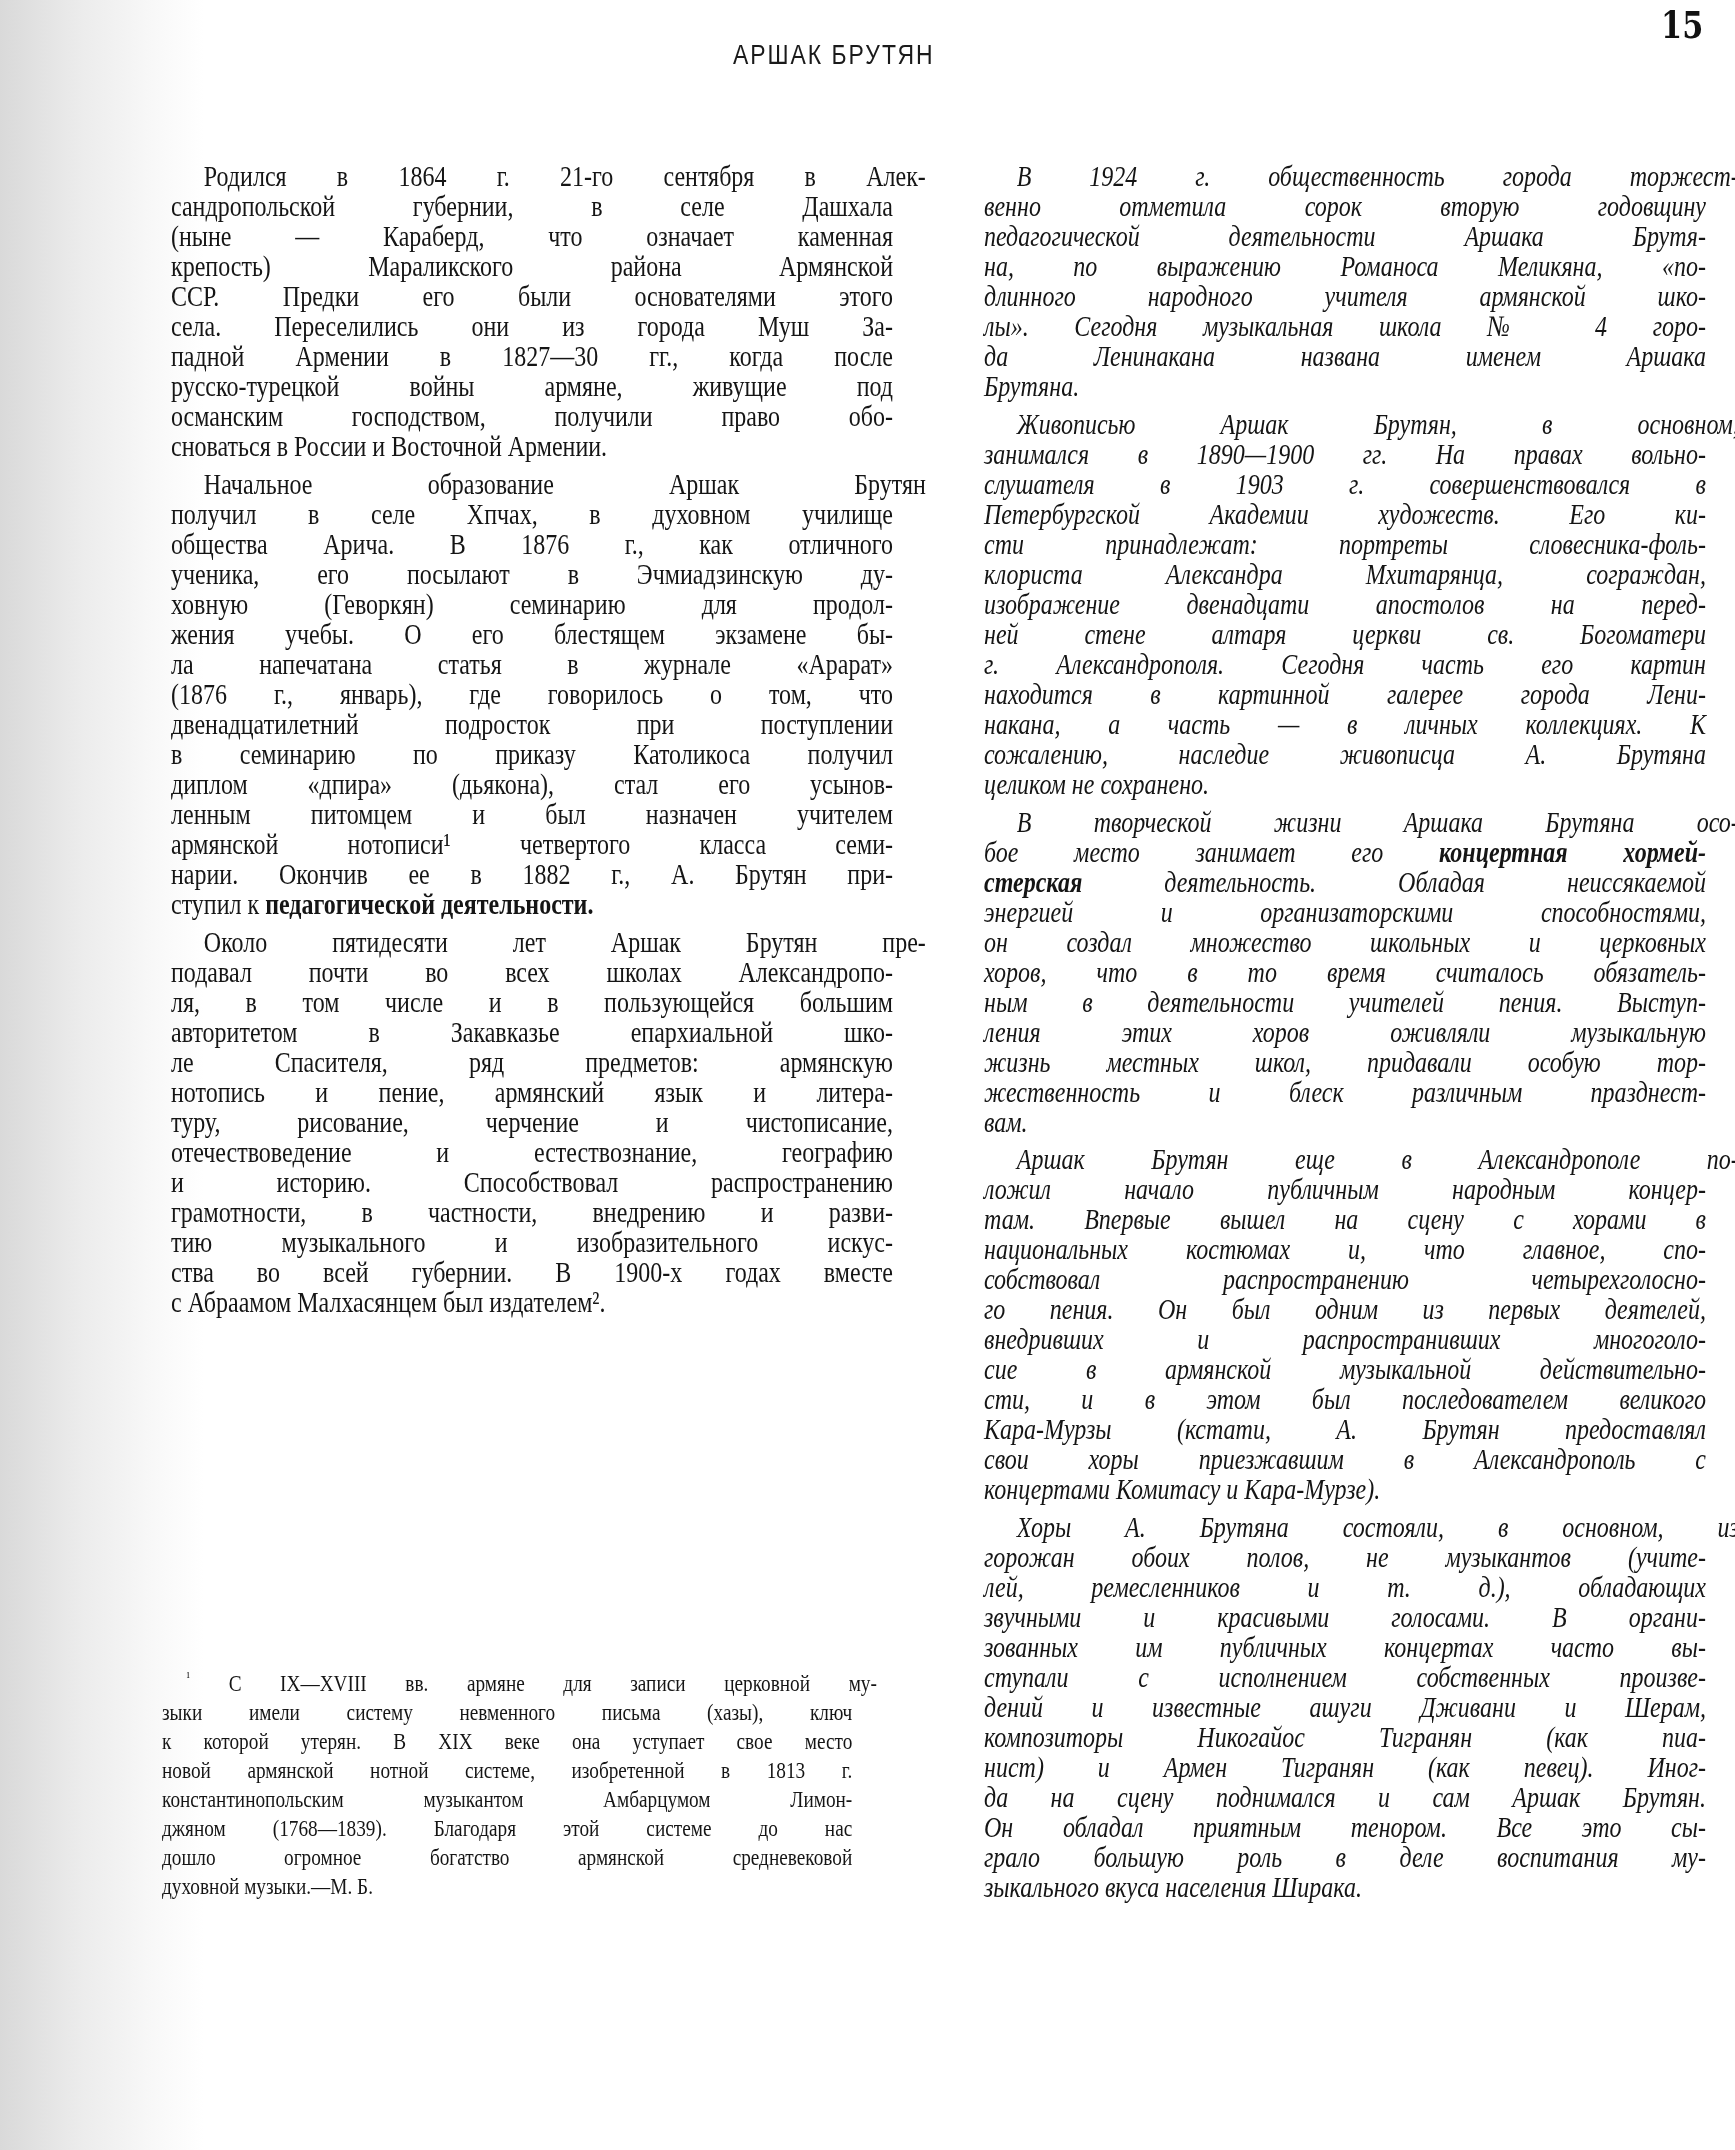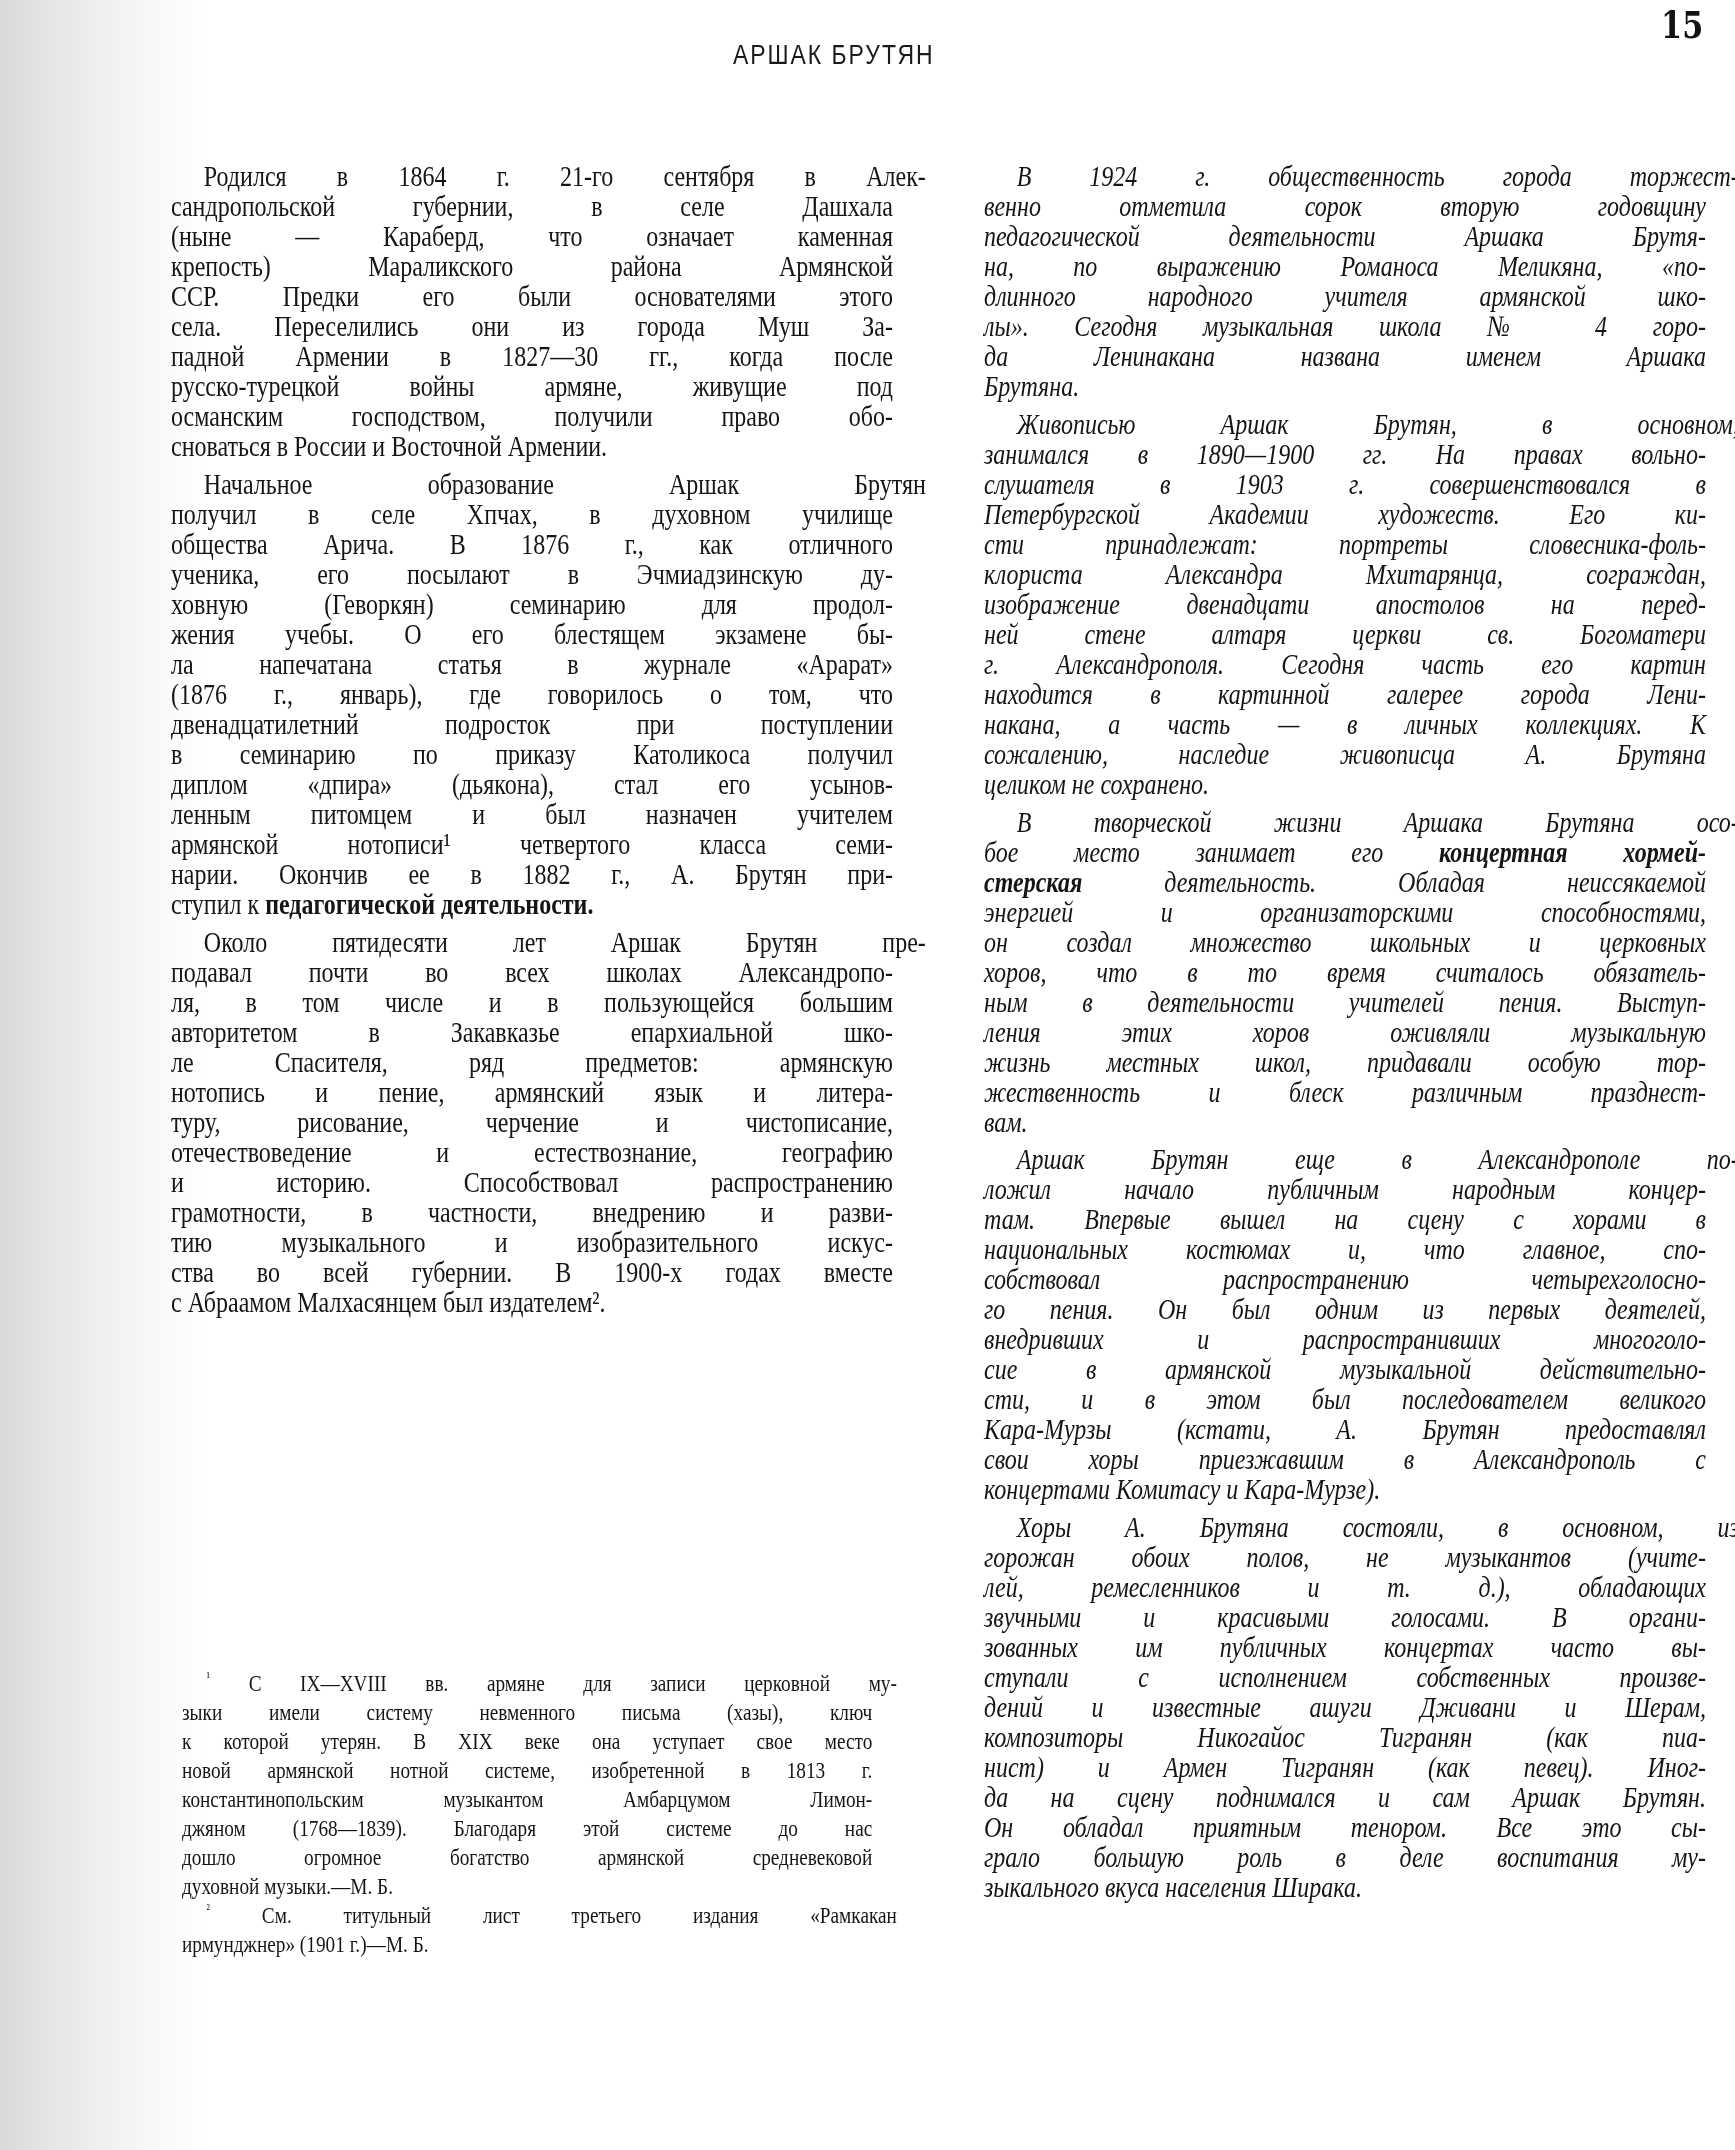--- a/index.html
+++ b/index.html
@@ -33,21 +33,21 @@
   .para { margin: 0 0 7.8px 0; }
   .line {
     display: block; white-space: nowrap;
     font-size: 30px; line-height: 30px; height: 30px;
     transform: scaleX(0.80); transform-origin: left top;
   }
   .line.justify { text-align-last: justify; text-align: justify; width: 125%; }
   .line.indent { padding-left: 41px; }
   .bold { font-weight: bold; }
   .footnotes {
-    position: absolute; left: 182px; top: 1669px; width: 690px;
+    position: absolute; left: 162px; top: 1669px; width: 690px;
   }
   .fn-line {
     display: block; white-space: nowrap;
     font-size: 23.5px; line-height: 29px; height: 29px;
     transform: scaleX(0.82); transform-origin: left top;
   }
   .fn-line.justify { text-align: justify; text-align-last: justify; width: 122%; }
   .fn-line.indent { padding-left: 30px; }
   sup { font-size: 60%; vertical-align: super; line-height: 0; }
 </style>
@@ -110,24 +110,20 @@
   <div>
     <span class="fn-line justify indent"><sup>¹</sup> <span>С IX—XVIII вв. армяне для записи церковной му-</span></span>
     <span class="fn-line justify">зыки имели систему невменного письма (хазы), ключ</span>
     <span class="fn-line justify">к которой утерян. В XIX веке она уступает свое место</span>
     <span class="fn-line justify">новой армянской нотной системе, изобретенной в 1813 г.</span>
     <span class="fn-line justify">константинопольским музыкантом Амбарцумом Лимон-</span>
     <span class="fn-line justify">джяном (1768—1839). Благодаря этой системе до нас</span>
     <span class="fn-line justify">дошло огромное богатство армянской средневековой</span>
     <span class="fn-line">духовной музыки.—М. Б.</span>
   </div>
-  <div>
-    <span class="fn-line justify indent"><sup>²</sup> <span>См. титульный лист третьего издания «Рамкакан</span></span>
-    <span class="fn-line">ирмунджнер» (1901 г.)—М. Б.</span>
-  </div>
 </div>
 
 <div class="column col-right">
   <div class="para">
     <span class="line justify indent">В 1924 г. общественность города торжест-</span>
     <span class="line justify">венно отметила сорок вторую годовщину</span>
     <span class="line justify">педагогической деятельности Аршака Брутя-</span>
     <span class="line justify">на, по выражению Романоса Меликяна, «по-</span>
     <span class="line justify">длинного народного учителя армянской шко-</span>
     <span class="line justify">лы». Сегодня музыкальная школа № 4 горо-</span>

